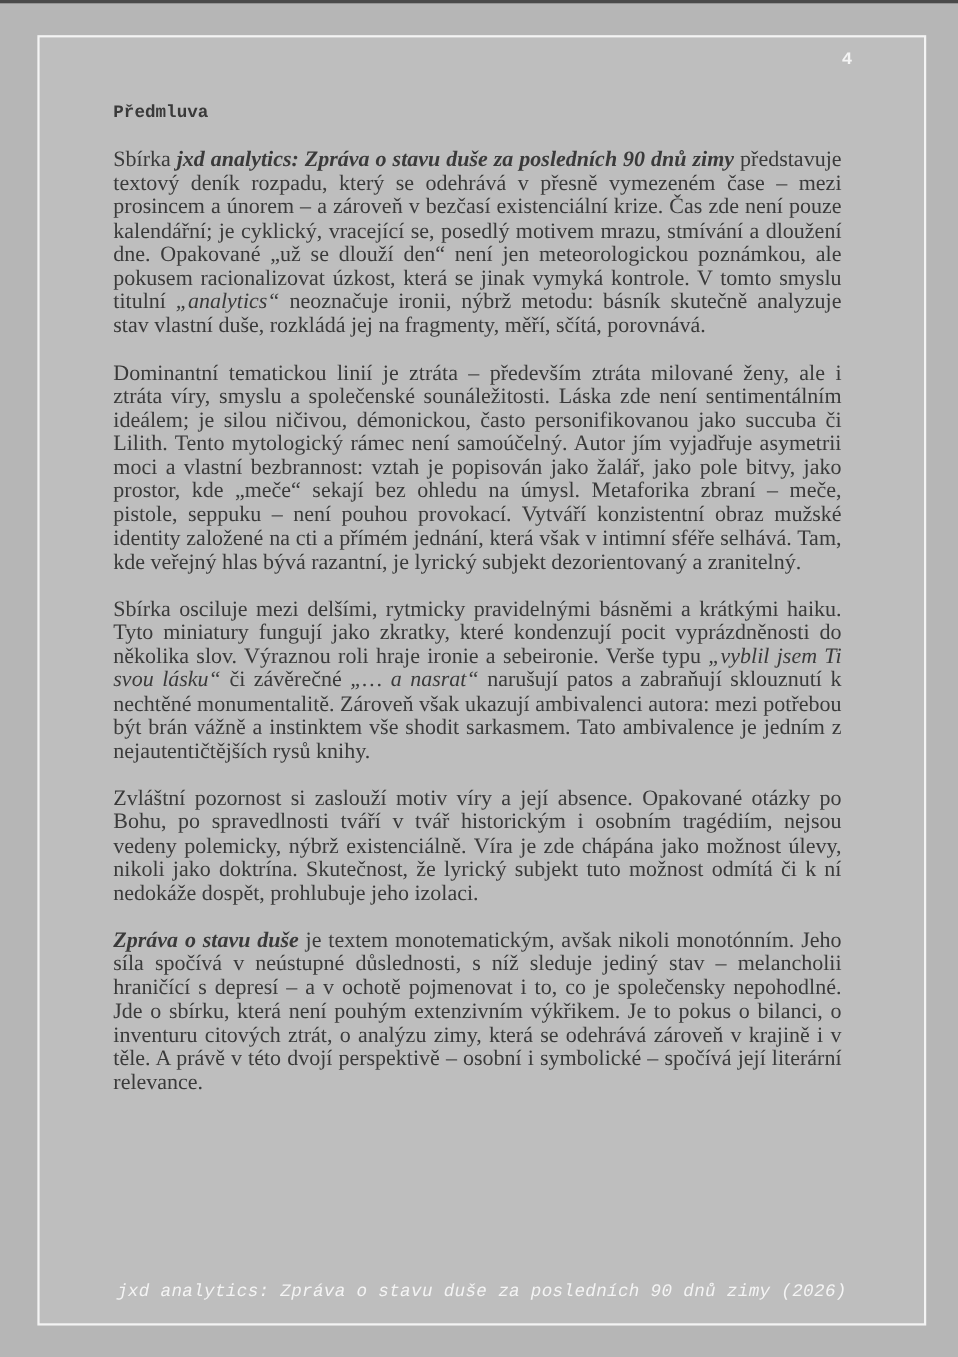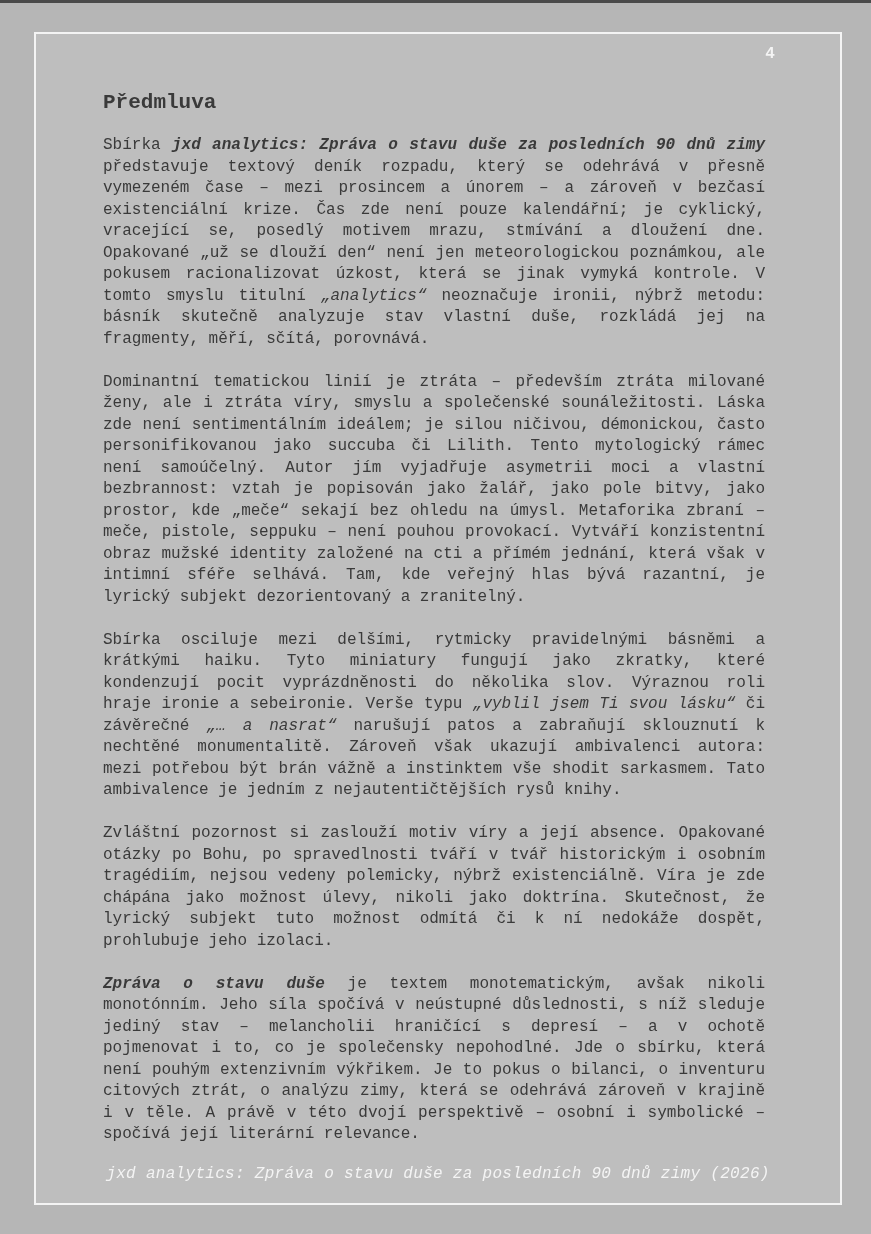--- a/index.html
+++ b/index.html
@@ -36,29 +36,30 @@
     width:24px;
     font-size:16px;font-weight:bold;
     color:var(--light-text);
     text-align:center;
   }
   .content{
     position:absolute;left:103px;top:92px;
     width:662px;
   }
   .heading{
-    font-size:21px;line-height:21.5px;
+    font-size:16px;line-height:21.5px;
     font-weight:bold;
     margin:0 0 21.5px 0;
   }
   .content p{
-    font-size:16px;line-height:21.5px;
+    font-size:20px;line-height:21.5px;
     margin:0 0 21.5px 0;
     text-align:justify;
     text-justify:inter-word;
+    font-family:Liberation Serif, serif;
   }
   .seg-n{font-style:normal;font-weight:normal;}
   .seg-i{font-style:italic;}
   .seg-bi{font-style:italic;font-weight:bold;}
   .footer{
     position:absolute;left:36px;top:1165px;
     width:804px;
     text-align:center;
     font-size:16px;font-style:italic;
     color:var(--light-text);

